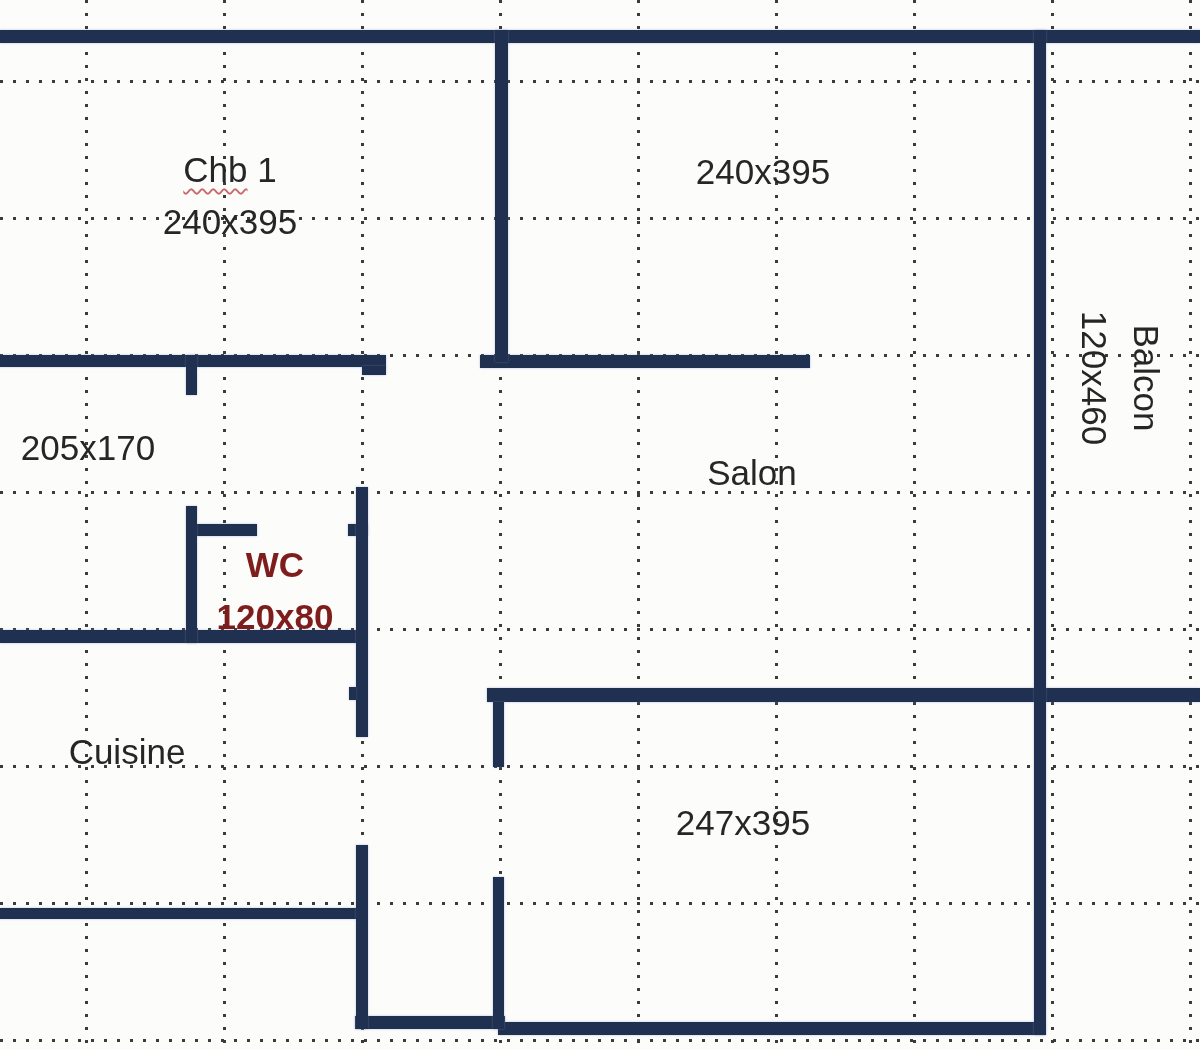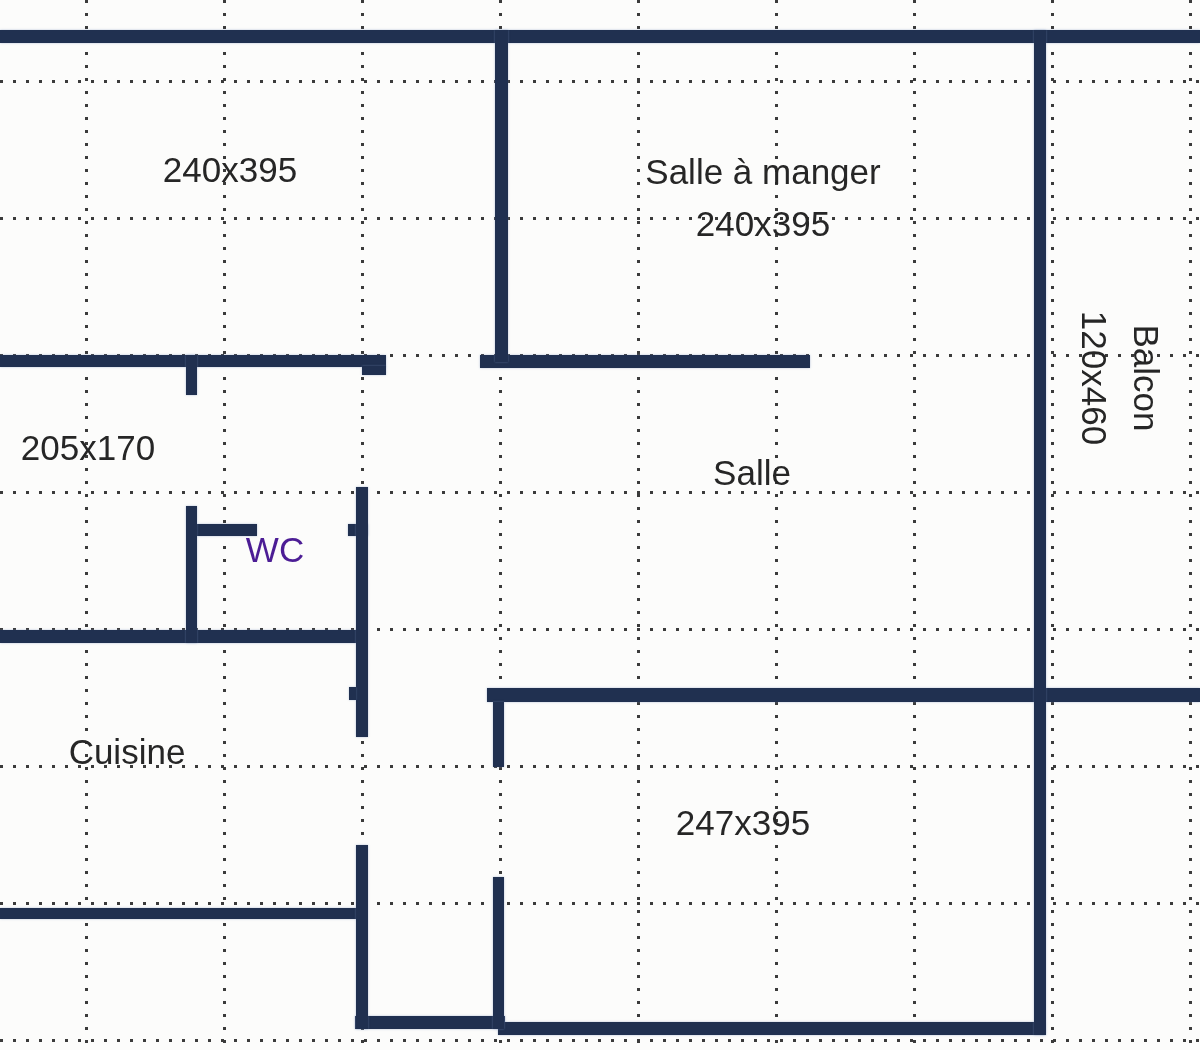--- a/index.html
+++ b/index.html
@@ -74,34 +74,35 @@
       <div class="wall" style="left: 186px; top: 506px; width: 11px; height: 137px; background: rgb(32, 48, 80);"></div>
       <div class="wall" style="left: 356px; top: 487px; width: 12px; height: 250px; background: rgb(32, 48, 80);"></div>
       <div class="wall" style="left: 349px; top: 687px; width: 7px; height: 13px; background: rgb(32, 48, 80);"></div>
       <div class="wall" style="left: 356px; top: 845px; width: 12px; height: 184px; background: rgb(32, 48, 80);"></div>
       <div class="wall" style="left: 493px; top: 702px; width: 11px; height: 65px; background: rgb(32, 48, 80);"></div>
       <div class="wall" style="left: 493px; top: 877px; width: 11px; height: 152px; background: rgb(32, 48, 80);"></div>
       <div class="wall" style="left: 1034px; top: 30px; width: 12px; height: 1005px; background: rgb(32, 48, 80);"></div>
     </div>
   <div id="labels">
       <div class="label" style="color: rgb(38, 38, 38); left: 230px; top: 144px;">
+        <div><span class="sq" style="text-decoration-color: rgb(201, 106, 106);">Chb</span> 1</div>
         <div>240x395</div>
       </div>
       <div class="label" style="color: rgb(38, 38, 38); left: 763px; top: 146px;">
-        <div>Salle à manger</div>
         <div>240x395</div>
       </div>
       <div class="label" style="color: rgb(38, 38, 38); left: 88px; top: 422px;">
         <div>205x170</div>
       </div>
-      <div class="label" style="color: #4c1d95; left: 275px; top: 524px;">
+      <div class="label" style="color: #7f1d1d; left: 275px; top: 539px; font-weight: bold;">
         <div>WC</div>
+        <div>120x80</div>
       </div>
       <div class="label" style="color: rgb(38, 38, 38); left: 752px; top: 447px;">
-        <div>Salle</div>
+        <div>Salon</div>
       </div>
       <div class="label" style="color: rgb(38, 38, 38); left: 127px; top: 726px; text-align: right;">
         <div>Cuisine</div>
       </div>
       <div class="label" style="color: rgb(38, 38, 38); left: 743px; top: 797px;">
         <div>247x395</div>
       </div>
       <div class="label rotated" style="color: rgb(38, 38, 38); left: 1120px; top: 378px;">
         <div>Balcon</div>
         <div>120x460</div>

